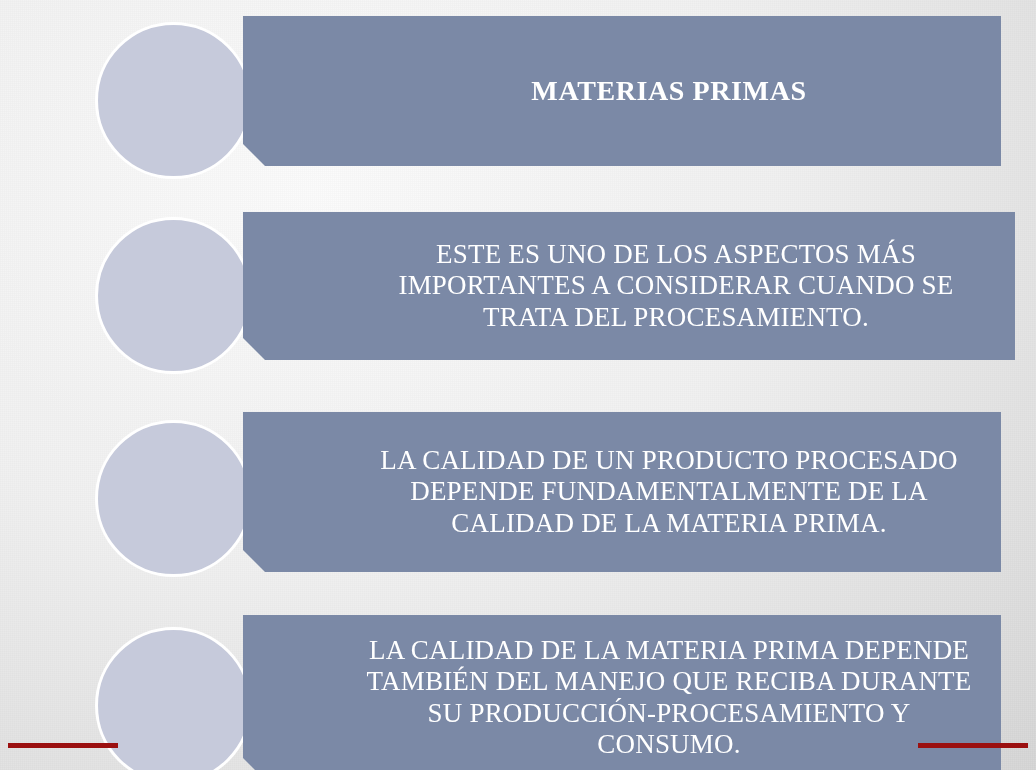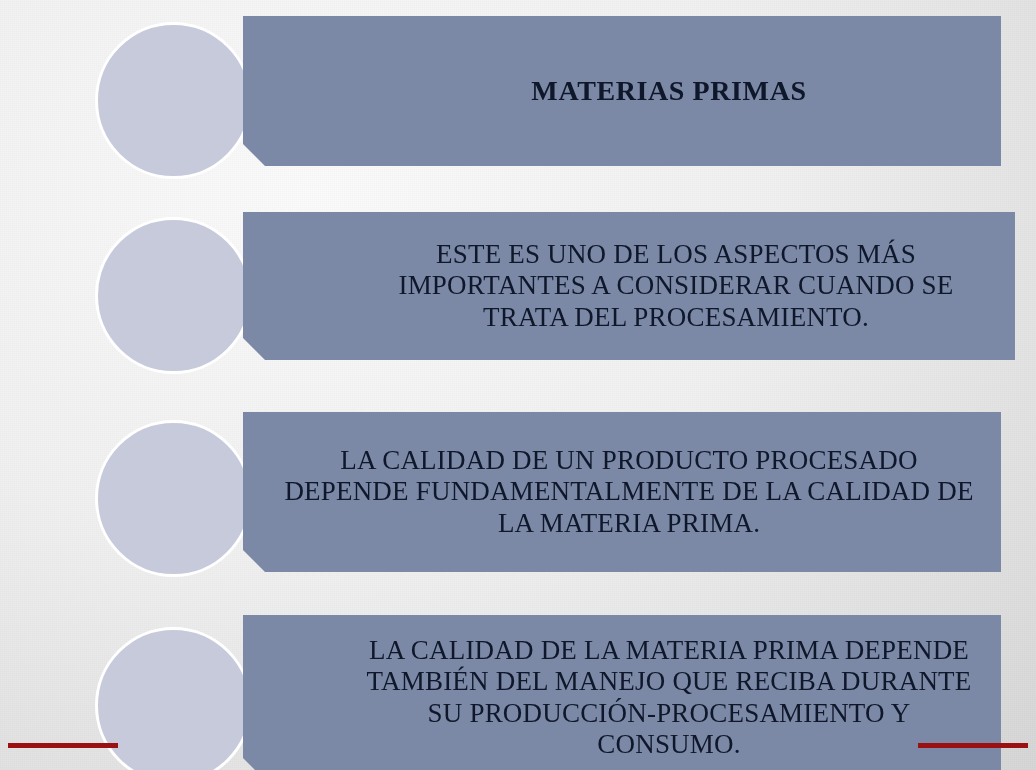--- a/index.html
+++ b/index.html
@@ -44,21 +44,21 @@
   .row {
     position: absolute;
     left: 95px;
   }
 
   
   .banner {
     position: absolute;
     left: 148px;
     background: #7b89a6;
-    color: #0f172a;
+    color: #ffffff;
     display: flex;
     align-items: center;
     justify-content: center;
     text-align: center;
     box-sizing: border-box;
     padding: 6px 26px 6px 120px;
     clip-path: polygon(0 0, 100% 0, 100% 100%, 22px 100%, 0 calc(100% - 22px));
   }
   .banner-text {
     width: 100%;
@@ -88,21 +88,21 @@
   
   #row-1 { top: 8px; }
   #row-1 .banner { top: 8px; width: 758px; height: 150px; }
   #row-1 .circle { top: 14px; }
 
   #row-2 { top: 212px; }
   #row-2 .banner { top: 0px; width: 772px; height: 148px; }
   #row-2 .circle { top: 5px; }
 
   #row-3 { top: 412px; }
-  #row-3 .banner { top: 0px; width: 758px; height: 160px; padding-left: 40px; }
+  #row-3 .banner { top: 0px; width: 758px; height: 160px; }
   #row-3 .circle { top: 8px; }
 
   #row-4 { top: 615px; }
   #row-4 .banner { top: 0px; width: 758px; height: 165px; }
   #row-4 .circle { top: 12px; }
 </style>
 </head>
 <body>
 
 <div class="slide">

